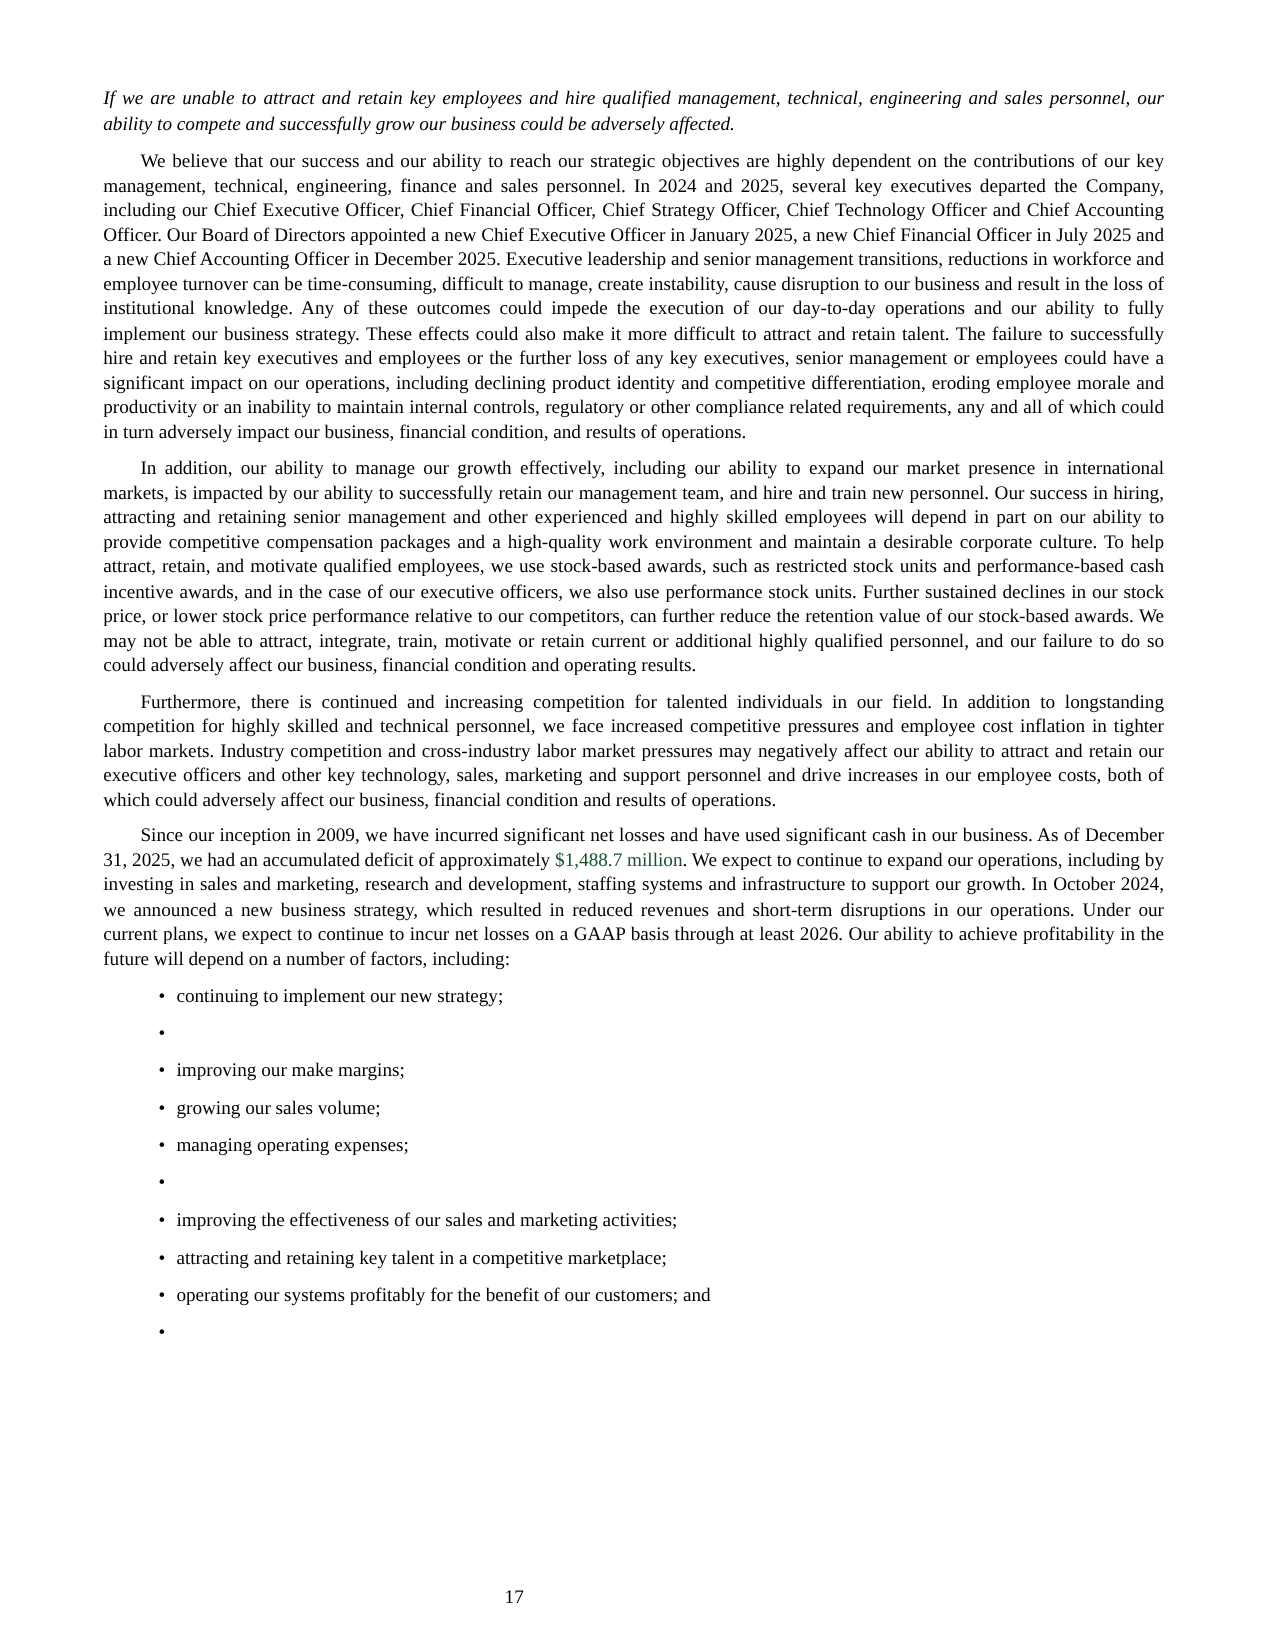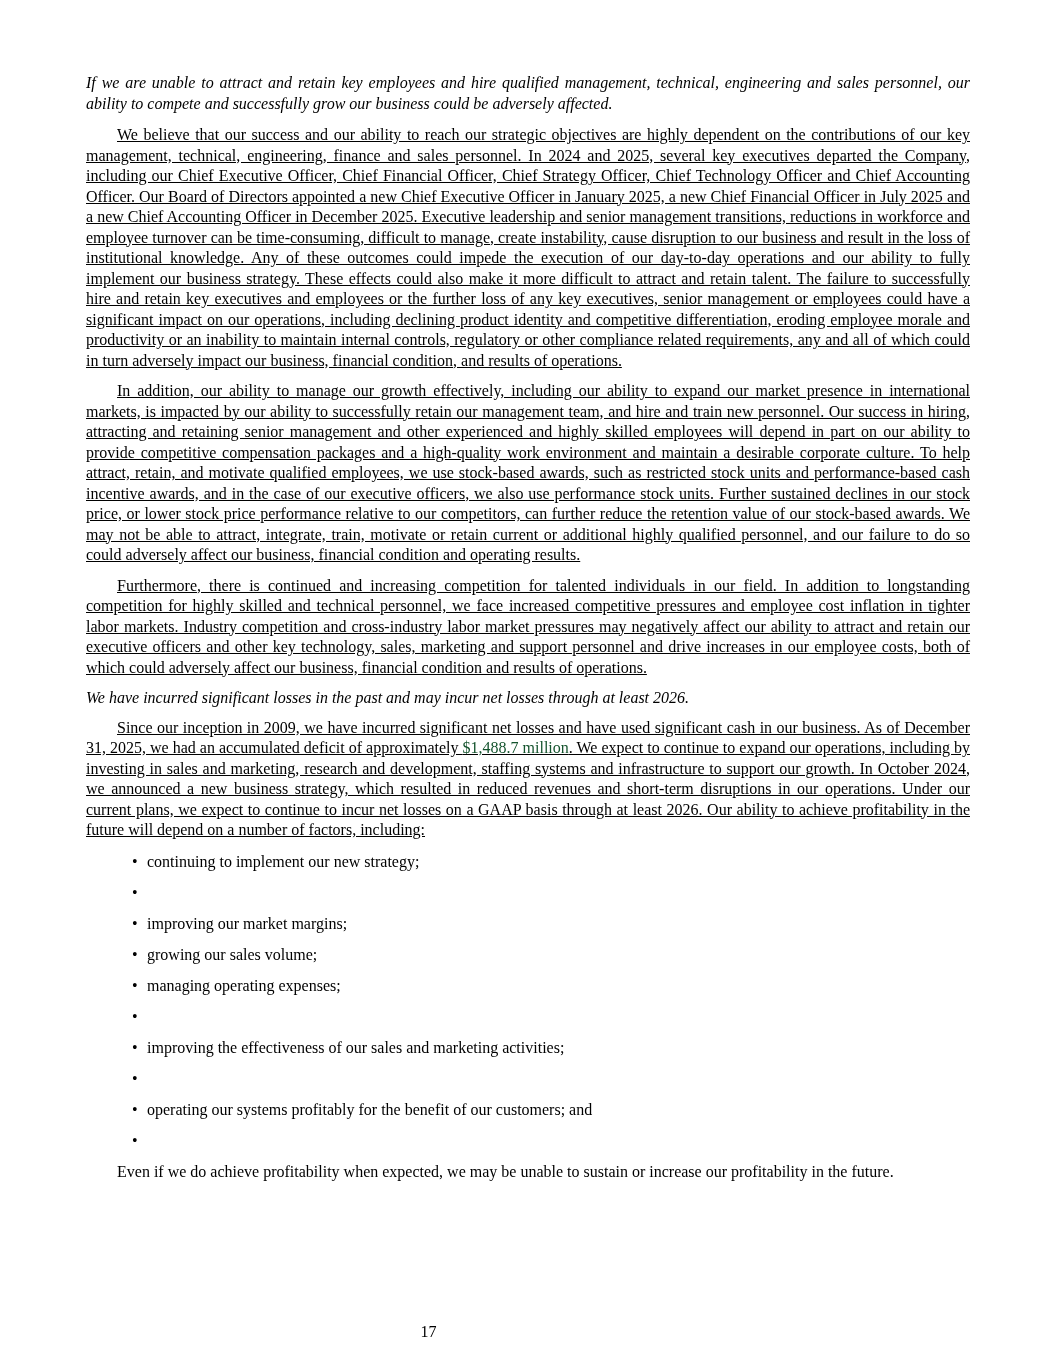--- a/index.html
+++ b/index.html
@@ -28,21 +28,20 @@
       line-height: 20.5px;
       text-align: justify;
       margin: 0;
     }
     .para {
       font-size: 16px;
       line-height: 20.5px;
       text-align: justify;
       text-indent: 31px;
       margin: 0;
-      text-decoration: underline;
     }
     .gap-after-heading { margin-top: 11px; }
     .gap-para { margin-top: 10px; }
     .gap-heading { margin-top: 10px; }
     .gap-para-small { margin-top: 9px; }
     .xbrl {
       color: #14532d;
       font-family: "Liberation Serif", "DejaVu Serif", serif;
     }
     ul.bullets {
@@ -86,34 +85,32 @@
 <div class="page">
 
   <p class="heading">If we are unable to attract and retain key employees and hire qualified management, technical, engineering and sales personnel, our ability to compete and successfully grow our business could be adversely affected.</p>
 
   <p class="para gap-after-heading">We believe that our success and our ability to reach our strategic objectives are highly dependent on the contributions of our key management, technical, engineering, finance and sales personnel. In 2024 and 2025, several key executives departed the Company, including our Chief Executive Officer, Chief Financial Officer, Chief Strategy Officer, Chief Technology Officer and Chief Accounting Officer.  Our Board of Directors appointed a new Chief Executive Officer in January 2025, a new Chief Financial Officer in July 2025 and a new Chief Accounting Officer in December 2025. Executive leadership and senior management transitions, reductions in workforce and employee turnover can be time-consuming, difficult to manage, create instability, cause disruption to our business and result in the loss of institutional knowledge. Any of these outcomes could impede the execution of our day-to-day operations and our ability to fully implement our business strategy. These effects could also make it more difficult to attract and retain talent. The failure to successfully hire and retain key executives and employees or the further loss of any key executives, senior management or employees could have a significant impact on our operations, including declining product identity and competitive differentiation, eroding employee morale and productivity or an inability to maintain internal controls, regulatory or other compliance related requirements, any and all of which could in turn adversely impact our business, financial condition, and results of operations.</p>
 
   <p class="para gap-para">In addition, our ability to manage our growth effectively, including our ability to expand our market presence in international markets, is impacted by our ability to successfully retain our management team, and hire and train new personnel. Our success in hiring, attracting and retaining senior management and other experienced and highly skilled employees will depend in part on our ability to provide competitive compensation packages and a high-quality work environment and maintain a desirable corporate culture. To help attract, retain, and motivate qualified employees, we use stock-based awards, such as restricted stock units and performance-based cash incentive awards, and in the case of our executive officers, we also use performance stock units. Further sustained declines in our stock price, or lower stock price performance relative to our competitors, can further reduce the retention value of our stock-based awards. We may not be able to attract, integrate, train, motivate or retain current or additional highly qualified personnel, and our failure to do so could adversely affect our business, financial condition and operating results.</p>
 
   <p class="para gap-para">Furthermore, there is continued and increasing competition for talented individuals in our field. In addition to longstanding competition for highly skilled and technical personnel, we face increased competitive pressures and employee cost inflation in tighter labor markets. Industry competition and cross-industry labor market pressures may negatively affect our ability to attract and retain our executive officers and other key technology, sales, marketing and support personnel and drive increases in our employee costs, both of which could adversely affect our business, financial condition and results of operations.</p>
 
-  <p class="heading gap-heading">We have incurred significant losses in the past and may incur net losses through at least 2026.</p>
 
   <p class="para gap-para-small"><span>Since our inception in 2009, we have incurred significant net losses and have used significant cash in our business. As of December 31, 2025, we had an accumulated deficit of approximately </span><span class="xbrl">$1,488.7 million</span><span>. We expect to continue to expand our operations, including by investing in sales and marketing, research and development, staffing systems and infrastructure to support our growth. In October 2024, we announced a new business strategy, which resulted in reduced revenues and short-term disruptions in our operations. Under our current plans, we expect to continue to incur net losses on a GAAP basis through at least 2026. Our ability to achieve profitability in the future will depend on a number of factors, including:</span></p>
 
   <ul class="bullets">
     <li><span class="bullet">•</span><span>continuing to implement our new strategy;</span></li>
     <li><span class="bullet">•</span></li>
-    <li><span class="bullet">•</span><span>improving our market margins;</span></li>
+    <li><span class="bullet">•</span><span>improving our make margins;</span></li>
     <li><span class="bullet">•</span><span>growing our sales volume;</span></li>
     <li><span class="bullet">•</span><span>managing operating expenses;</span></li>
     <li><span class="bullet">•</span></li>
     <li><span class="bullet">•</span><span>improving the effectiveness of our sales and marketing activities;</span></li>
-    <li><span class="bullet">•</span></li>
+    <li><span class="bullet">•</span><span>attracting and retaining key talent in a competitive marketplace;</span></li>
     <li><span class="bullet">•</span><span>operating our systems profitably for the benefit of our customers; and</span></li>
     <li><span class="bullet">•</span></li>
   </ul>
 
-  <p class="closing">Even if we do achieve profitability when expected, we may be unable to sustain or increase our profitability in the future.</p>
 
 </div>
 
 <div class="page-number">17</div>
 
 </body></html>

